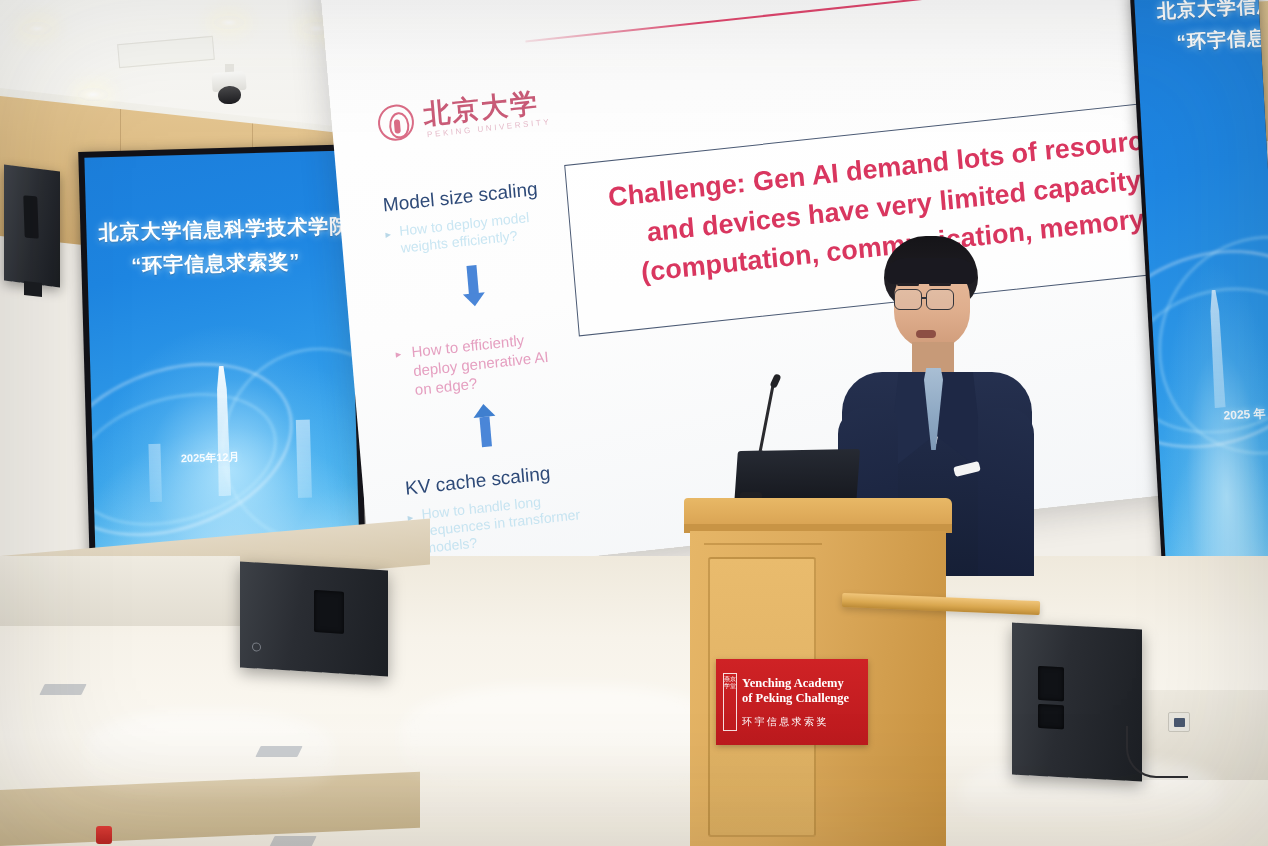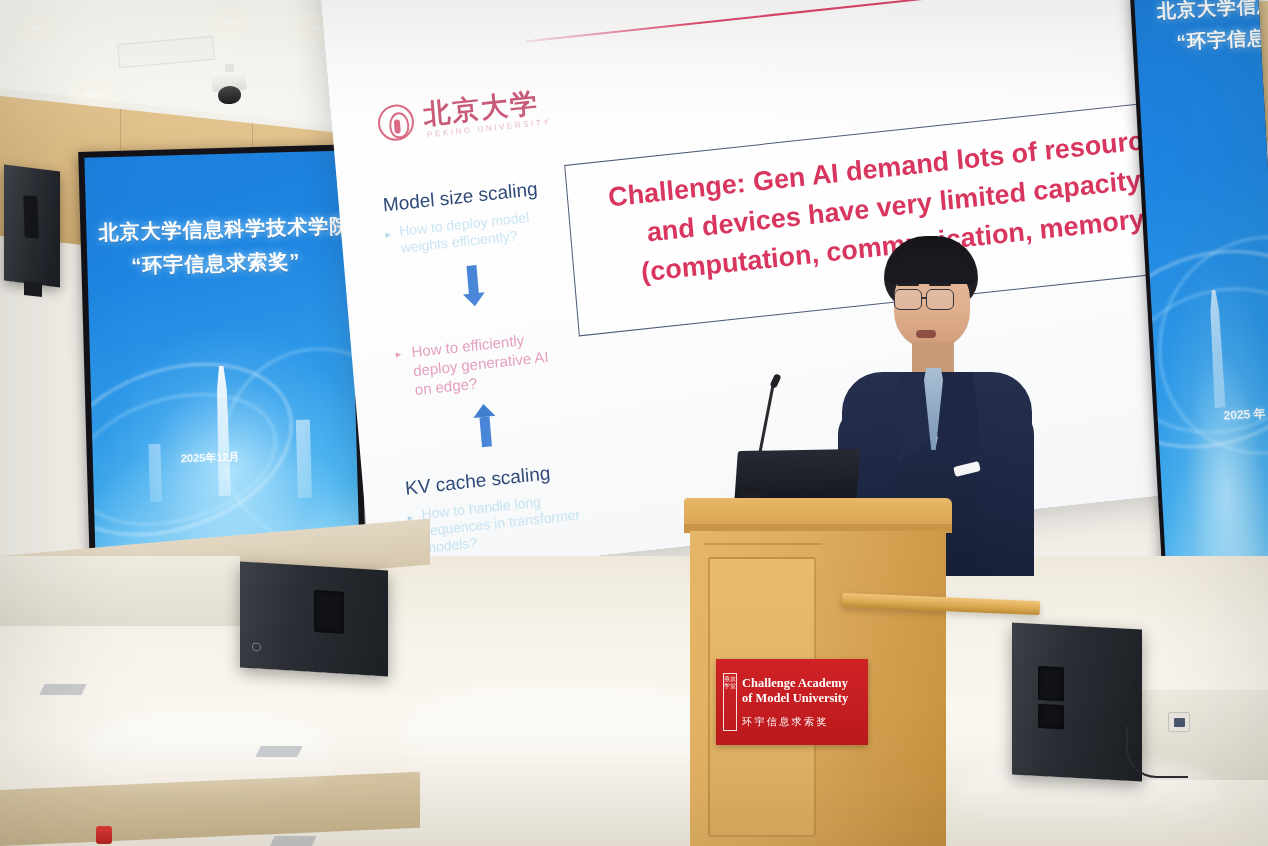--- a/index.html
+++ b/index.html
@@ -558,22 +558,22 @@
     <div class="mic-base"></div>
     <div class="pod-top"></div>
     <div class="pod-top-edge"></div>
     <div class="pod-body">
       <div class="pod-rail"></div>
       <div class="pod-inset"></div>
       <div class="pod-shelf"></div>
       <div class="pod-sign">
         <div class="sign-seal">燕京学堂</div>
         <div class="sign-en">
-          <div>Challenge Academy</div>
-          <div>of Model University</div>
+          <div>Yenching Academy</div>
+          <div>of Peking Challenge</div>
         </div>
         <div class="sign-cn">环宇信息求索奖</div>
       </div>
     </div>
   </div>
 
   <div class="vignette"></div>
 </div>
 
 </body></html>

